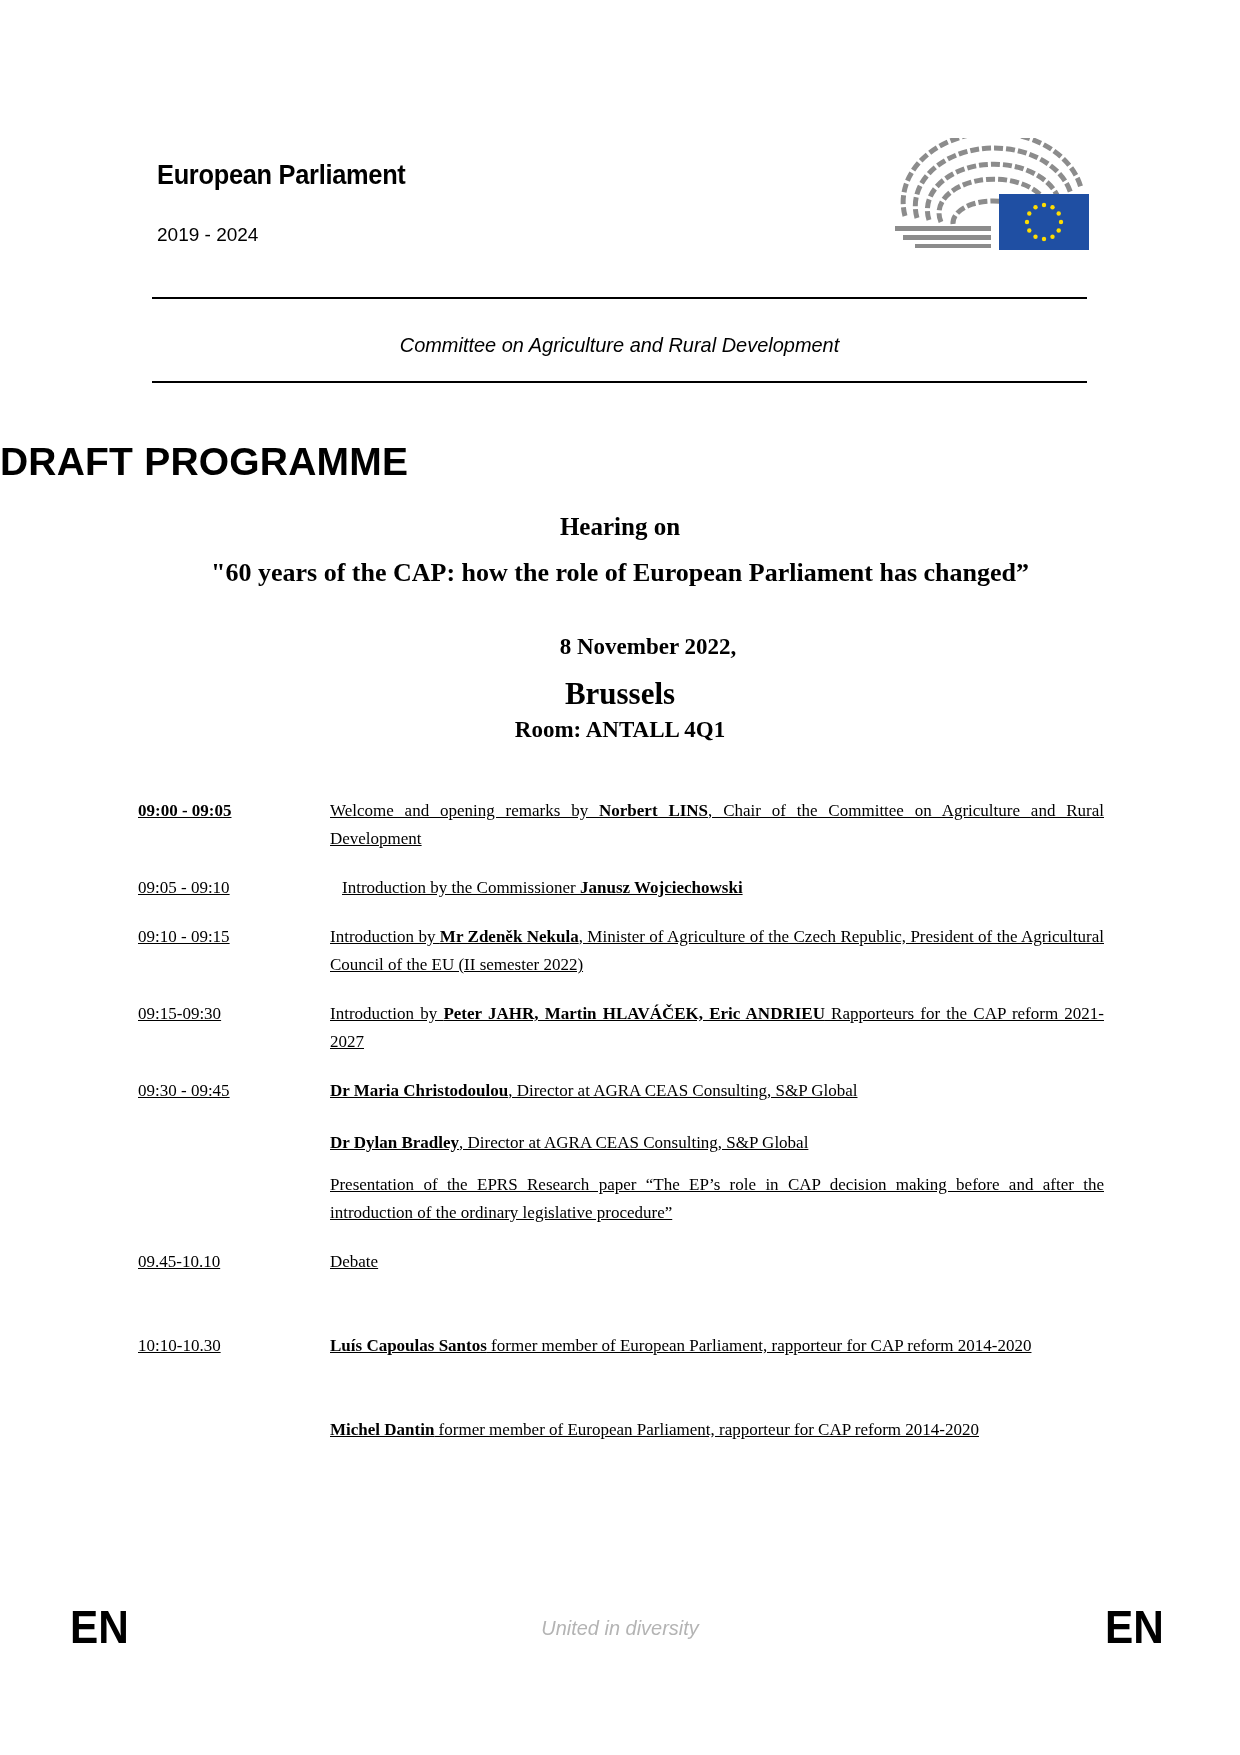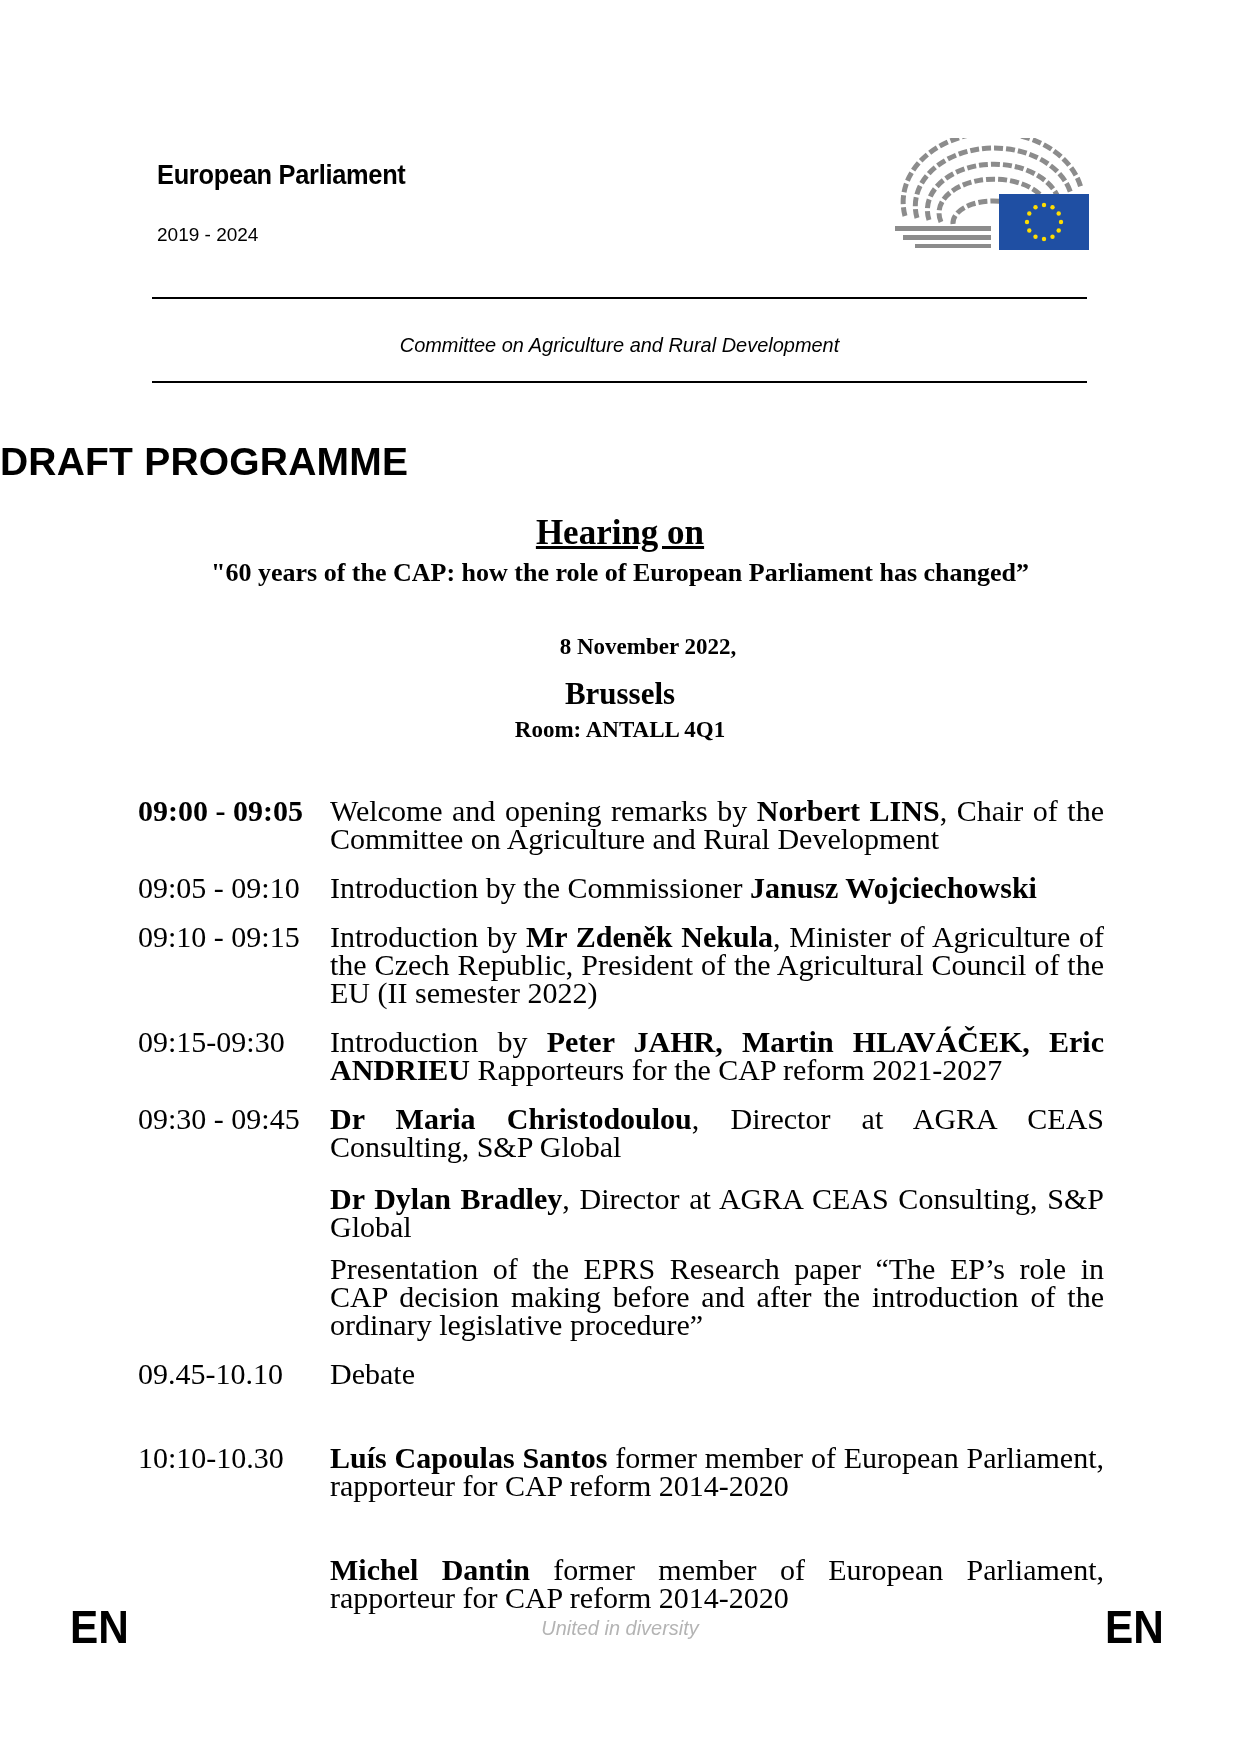--- a/index.html
+++ b/index.html
@@ -11,29 +11,29 @@
     .ep-term { position: absolute; left: 157px; top: 224px; font-size: 19px; }
     .logo { position: absolute; left: 893px; top: 138px; width: 198px; height: 112px; }
 
     .rule { position: absolute; left: 152px; width: 935px; height: 0; border-top: 2px solid #000; }
     .rule.r1 { top: 297px; }
     .rule.r2 { top: 381px; }
 
     .committee { position: absolute; left: 152px; width: 935px; top: 333px; text-align: center; font-size: 21px; font-style: italic; transform: scaleX(0.95); }
 
     .draft { position: absolute; left: 0; width: 1220px; top: 440px; text-align: left; font-size: 39px; font-weight: bold; letter-spacing: 0.2px; }
-    .hearing { position: absolute; left: 0; width: 1240px; top: 513px; text-align: center; font-size: 35px; font-weight: bold; text-decoration: underline; }
+    .hearing { position: absolute; left: 0; width: 1240px; top: 513px; text-align: center; font-size: 25px; font-weight: bold; }
     .hearing-title { position: absolute; left: 0; width: 1240px; top: 558px; text-align: center; font-size: 26px; font-weight: bold; }
 
     .date { position: absolute; left: 0; width: 1240px; top: 634px; text-align: center; font-size: 23px; font-weight: bold; padding-left: 28px; }
     .city { position: absolute; left: 0; width: 1240px; top: 676px; text-align: center; font-size: 31px; font-weight: bold; }
     .room { position: absolute; left: 0; width: 1240px; top: 717px; text-align: center; font-size: 23px; font-weight: bold; }
 
     .agenda { position: absolute; left: 138px; top: 797px; width: 966px; }
-    .row { display: flex; font-size: 30px; line-height: 28px; }
+    .row { display: flex; font-size: 17px; line-height: 28px; text-decoration: underline; }
     .row .time { width: 192px; flex: none; }
     .row .time.bold { font-weight: bold; }
     .row .desc { flex: 1; text-align: justify; }
     .row .desc b { font-weight: bold; }
 
     .footer-en { position: absolute; top: 1600px; font-size: 46px; font-weight: bold; transform: scaleX(0.92); }
     .footer-en.left { left: 70px; transform-origin: left; }
     .footer-en.right { left: 1105px; transform-origin: left; }
     .motto { position: absolute; left: 0; width: 1240px; top: 1616px; text-align: center; font-size: 21px; font-style: italic; color: #b4b4b4; transform: scaleX(0.95); }
   </style>
@@ -83,21 +83,21 @@
 
 <div class="date serif">8 November 2022,</div>
 <div class="city serif">Brussels</div>
 <div class="room serif">Room: ANTALL 4Q1</div>
 
 <div class="agenda serif" id="agenda">
     <div class="row" style="margin-top: 0px;">
       <div class="time bold">09:00 - 09:05</div>
       <div class="desc"><span>Welcome and opening remarks by </span><b>Norbert LINS</b><span>, Chair of the Committee on Agriculture and Rural Development</span></div>
     </div>
-    <div class="row" style="margin-top: 21px;">
+    <div class="row" style="margin-top: 21px; gap: 12px;">
       <div class="time">09:05 - 09:10</div>
       <div class="desc"><span>Introduction by the Commissioner </span><b>Janusz Wojciechowski</b></div>
     </div>
     <div class="row" style="margin-top: 21px;">
       <div class="time">09:10 - 09:15</div>
       <div class="desc"><span>Introduction by </span><b>Mr Zdeněk Nekula</b><span>, Minister of Agriculture of the Czech Republic, President of the Agricultural Council of the EU (II semester 2022)</span></div>
     </div>
     <div class="row" style="margin-top: 21px;">
       <div class="time">09:15-09:30</div>
       <div class="desc"><span>Introduction by </span><b>Peter JAHR, Martin HLAVÁČEK, Eric ANDRIEU</b><span> Rapporteurs for the CAP reform 2021-2027</span></div>

